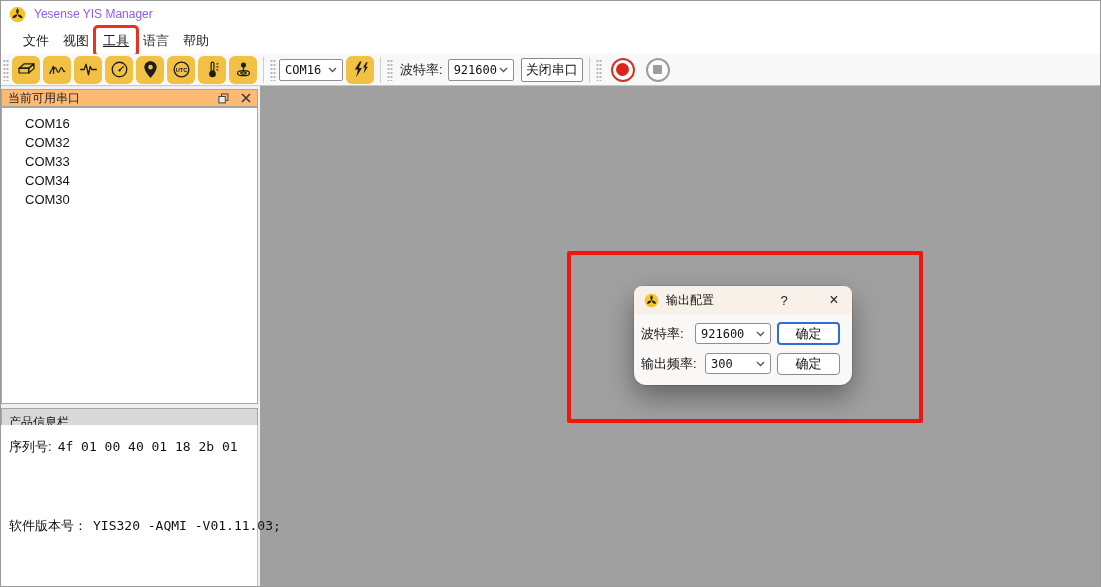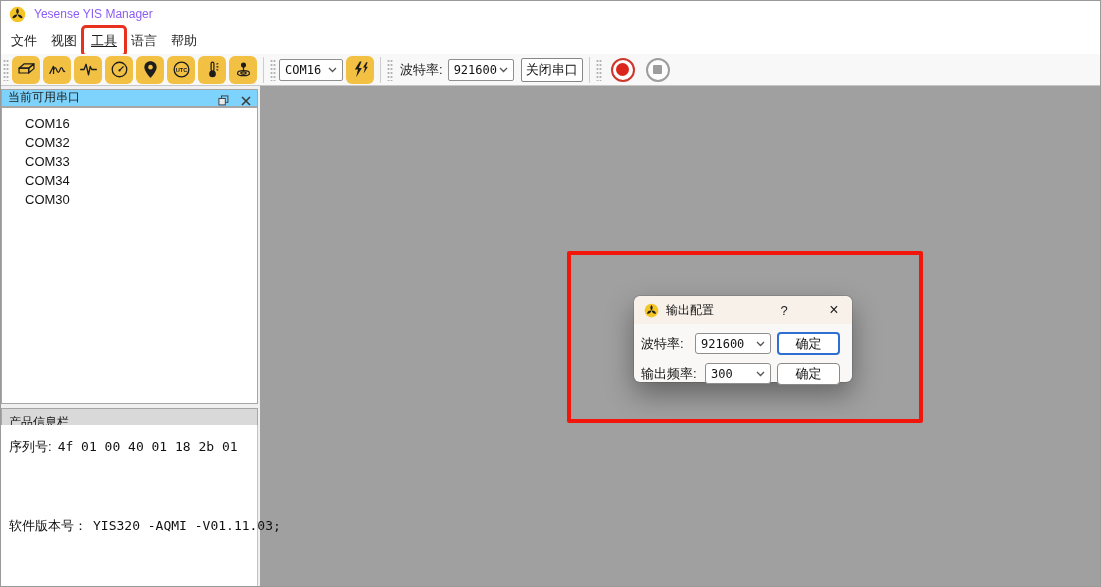--- a/index.html
+++ b/index.html
@@ -8,21 +8,21 @@
     position:relative; width:1101px; height:587px; overflow:hidden;
     background:#f0f0f0; font-family:"Liberation Sans", sans-serif;
     border:1px solid #9a9a9a;
   }
   
   .titlebar{ position:absolute; left:0; top:0; right:0; height:26px; background:#ffffff;
     display:flex; align-items:center; padding-left:8px; gap:8px; }
   .titlebar .title{ font-size:12px; color:#8b5cf6; }
   
   .menubar{ position:absolute; left:0; top:26px; right:0; height:27px; background:#ffffff;
-    display:flex; align-items:center; padding-left:3px; font-size:13px; color:#1f1f1f; }
+    display:flex; align-items:center; padding-left:15px; font-size:13px; color:#1f1f1f; }
   .menu-item{ padding:4px 7px; cursor:default; }
   .menu-item.highlighted{ box-shadow:0 0 0 3px #E8311E; border-radius:2px;text-decoration:underline; }
   
   .toolbar{ position:absolute; left:0; top:53px; right:0; height:32px; background:#f8f8f8;
     border-bottom:1px solid #c6c6c6; display:flex; align-items:center; padding:0 2px; gap:3px; }
   .grip{ width:6px; height:22px; flex:0 0 auto;
     background-image:radial-gradient(circle,#b3b3b3 1px,transparent 1.2px);
     background-size:3px 4px; background-repeat:repeat; }
   .sep{ width:1px; height:26px; background:#cdcdcd; margin:0 3px; flex:0 0 auto; }
   .tool-btn{ width:28px; height:28px; border-radius:6px; background:#F2C043; border:none;
@@ -38,42 +38,42 @@
     font-size:13px; color:#111; padding:0 4px; margin-left:4px;
     display:flex; align-items:center; font-family:"Liberation Sans", sans-serif;}
   .rec-btn{ width:24px; height:24px; border-radius:50%; border:2px solid #cf352b; background:#fdfdfd;
     display:flex; align-items:center; justify-content:center; margin-left:6px;}
   .rec-btn .dot{ width:13px; height:13px; border-radius:50%; background:#da251c; }
   .stop-btn{ width:24px; height:24px; border-radius:50%; border:2px solid #9d9d9d; background:#fdfdfd;
     display:flex; align-items:center; justify-content:center; margin-left:8px;}
   .stop-btn .sq{ width:9px; height:9px; border-radius:1px; background:#9d9d9d; }
   
   .left-col{ position:absolute; left:0; top:85px; width:258px; bottom:0; background:#f0f0f0; }
-  .panel-header{ position:absolute; top:3px; left:0; right:1px; height:18px; background:#7dd3fc;
-    border:1px solid #a6a6a6; display:flex; align-items:flex-end; padding:0 6px; font-size:12px; color:#1e1e1e; }
+  .panel-header{ position:absolute; top:3px; left:0; right:1px; height:18px; background:#fdba74;
+    border:1px solid #a6a6a6; display:flex; align-items:center; padding:0 6px; font-size:12px; color:#1e1e1e; }
   .panel-header .hicons{ margin-left:auto; display:flex; align-items:center; gap:12px; }
   .port-list{ position:absolute; top:21px; left:0; right:1px; bottom:182px; background:#fff;
     border:1px solid #a6a6a6; padding-top:6px; overflow:hidden; }
   .port-item{ height:19px; line-height:19px; padding-left:23px; font-size:13px; color:#141414; }
   .product-header{ position:absolute; top:322px; left:0; right:1px; height:17px; background:#d9d9d9;
     border:1px solid #a6a6a6; display:flex; align-items:center; padding:13px 7px; font-size:12px; color:#111; }
   .product-info{ position:absolute; top:339px; left:0; right:1px; bottom:0; background:#fff;
     border-right:1px solid #c2c2c2;padding-left:33px; }
   .info-row{ position:absolute; left:8px; font-size:13px; color:#111; white-space:nowrap; }
   .info-row .mono{ font-family:"DejaVu Sans Mono", monospace; font-size:13px; margin-left:6px; }
   .row-serial{ top:13px; }
   .row-version{ top:92px; }
   
   .main-area{ position:absolute; left:259px; top:85px; right:0; bottom:0; background:#A0A0A0; }
   
   .red-rect{ position:absolute; left:566px; top:250px; width:356px; height:172px;
     border:4px solid #F2150A; border-radius:2px; }
   
-  .dialog{ position:absolute; left:633px; top:295px; width:218px; height:86px;
-    background:#FAF8F6; border-radius:6px;
+  .dialog{ position:absolute; left:633px; top:285px; width:218px; height:99px;
+    background:#FAF8F6; border-radius:12px;
     box-shadow:0 12px 28px rgba(0,0,0,0.38), 0 0 0 1px rgba(0,0,0,0.10); }
   .dialog-titlebar{ height:28px; background:#F8F1EA; border-radius:8px 8px 0 0;
     display:flex; align-items:center; padding:0 10px; gap:7px; }
   .dialog-titlebar .dtitle{ font-size:12px; color:#111; }
   .dialog-help{ margin-left:auto; font-size:13px; color:#222; width:14px; text-align:center; cursor:default;}
   .dialog-close{ margin-left:28px; font-size:16px; color:#222; width:16px; text-align:center; line-height:16px; cursor:default;}
   .dialog-body{ padding:8px 12px 0 7px; }
   .drow{ display:flex; align-items:center; height:23px; margin-bottom:7px; }
   .dlabel{ font-size:13px; color:#111; }
   .drow .combo{ margin-left:auto; height:21px; border-radius:3px; }

